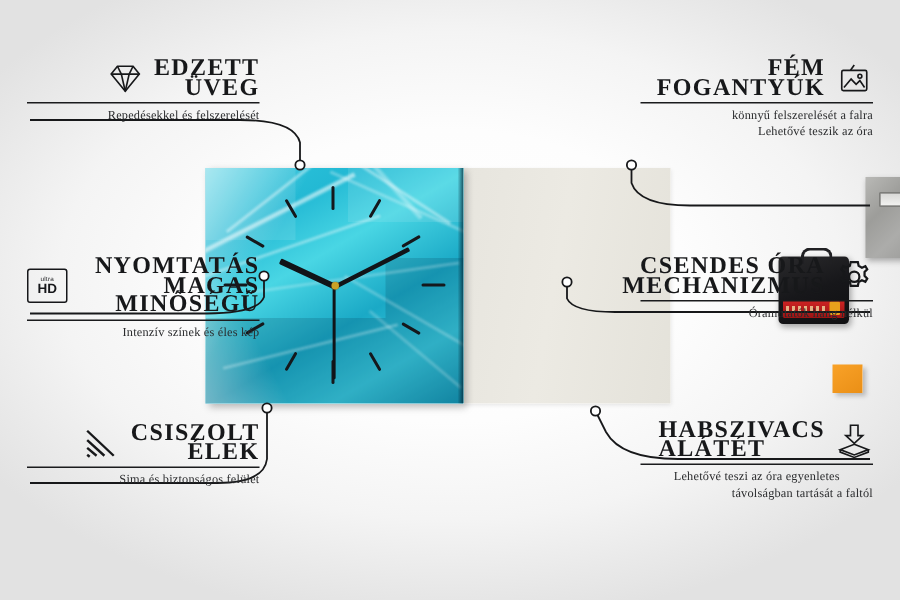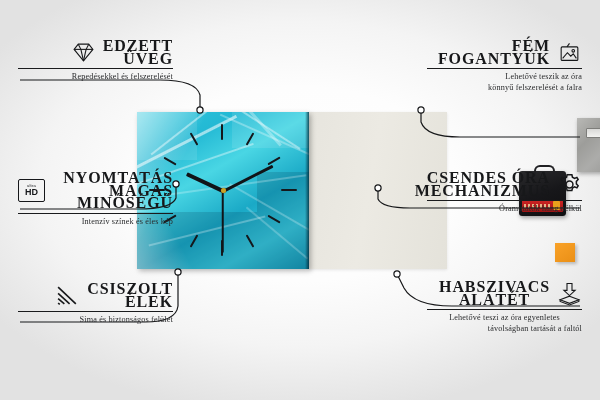--- a/index.html
+++ b/index.html
@@ -222,42 +222,42 @@
         <div class="title">FOGANTYÚK</div>
       </div>
       <svg class="ic" viewBox="0 0 24 24" fill="none" stroke="#17181a" stroke-width="1.1">
         <path d="M12 3.2 L9.6 6.6"></path>
         <rect x="4" y="6.6" width="16" height="13" rx="1"></rect>
         <circle cx="15.6" cy="10.4" r="1.25"></circle>
         <polyline points="5.4,17.6 10,12.2 13.2,15.6 15.6,13.2 18.6,17.6"></polyline>
       </svg>
     </div>
     <div class="rule"></div>
+    <div class="desc" style="text-align:right;">könnyű felszerelését a falra</div>
     <div class="desc" style="text-align:right;">Lehetővé teszik az óra</div>
-    <div class="desc" style="text-align:right;">könnyű felszerelését a falra</div>
   </div>
 
   <div class="callout cr" style="left:427px;top:172px;width:155px;">
     <div class="head" style="justify-content:flex-end;">
       <div style="text-align:right;">
         <div class="title">CSENDES ÓRA</div>
         <div class="title">MECHANIZMUS</div>
       </div>
       <svg class="ic" viewBox="0 0 24 24" fill="none" stroke="#17181a" stroke-width="1.5">
         <path d="M12 2.6 l2.3 0 .5 2.4 2.1 1.2 2.2-1 1.2 2 -1.7 1.8 0 2.4 1.7 1.8 -1.2 2 -2.2-1 -2.1 1.2 -.5 2.4 -2.3 0 -2.3 0 -.5-2.4 -2.1-1.2 -2.2 1 -1.2-2 1.7-1.8 0-2.4 -1.7-1.8 1.2-2 2.2 1 2.1-1.2 .5-2.4 z"></path>
         <circle cx="12" cy="12" r="3.3"></circle>
       </svg>
     </div>
     <div class="rule"></div>
     <div class="desc" style="text-align:right;">Óramutatók hang nélkül</div>
   </div>
 
   <div class="callout cr" style="left:427px;top:281px;width:155px;">
     <div class="head" style="justify-content:flex-end;">
-      <div style="text-align:center;">
+      <div style="text-align:left;">
         <div class="title">HABSZIVACS</div>
         <div class="title">ALÁTÉT</div>
       </div>
       <svg class="ic" viewBox="0 0 24 24" fill="none" stroke="#17181a" stroke-width="1.1">
         <polygon points="9.6,2.4 14.4,2.4 14.4,9 17.4,9 12,14 6.6,9 9.6,9"></polygon>
         <polygon points="12,14.6 21,18 12,21.4 3,18"></polygon>
         <path d="M3 18 L3 19.6 L12 23 L21 19.6 L21 18"></path>
       </svg>
     </div>
     <div class="rule"></div>

